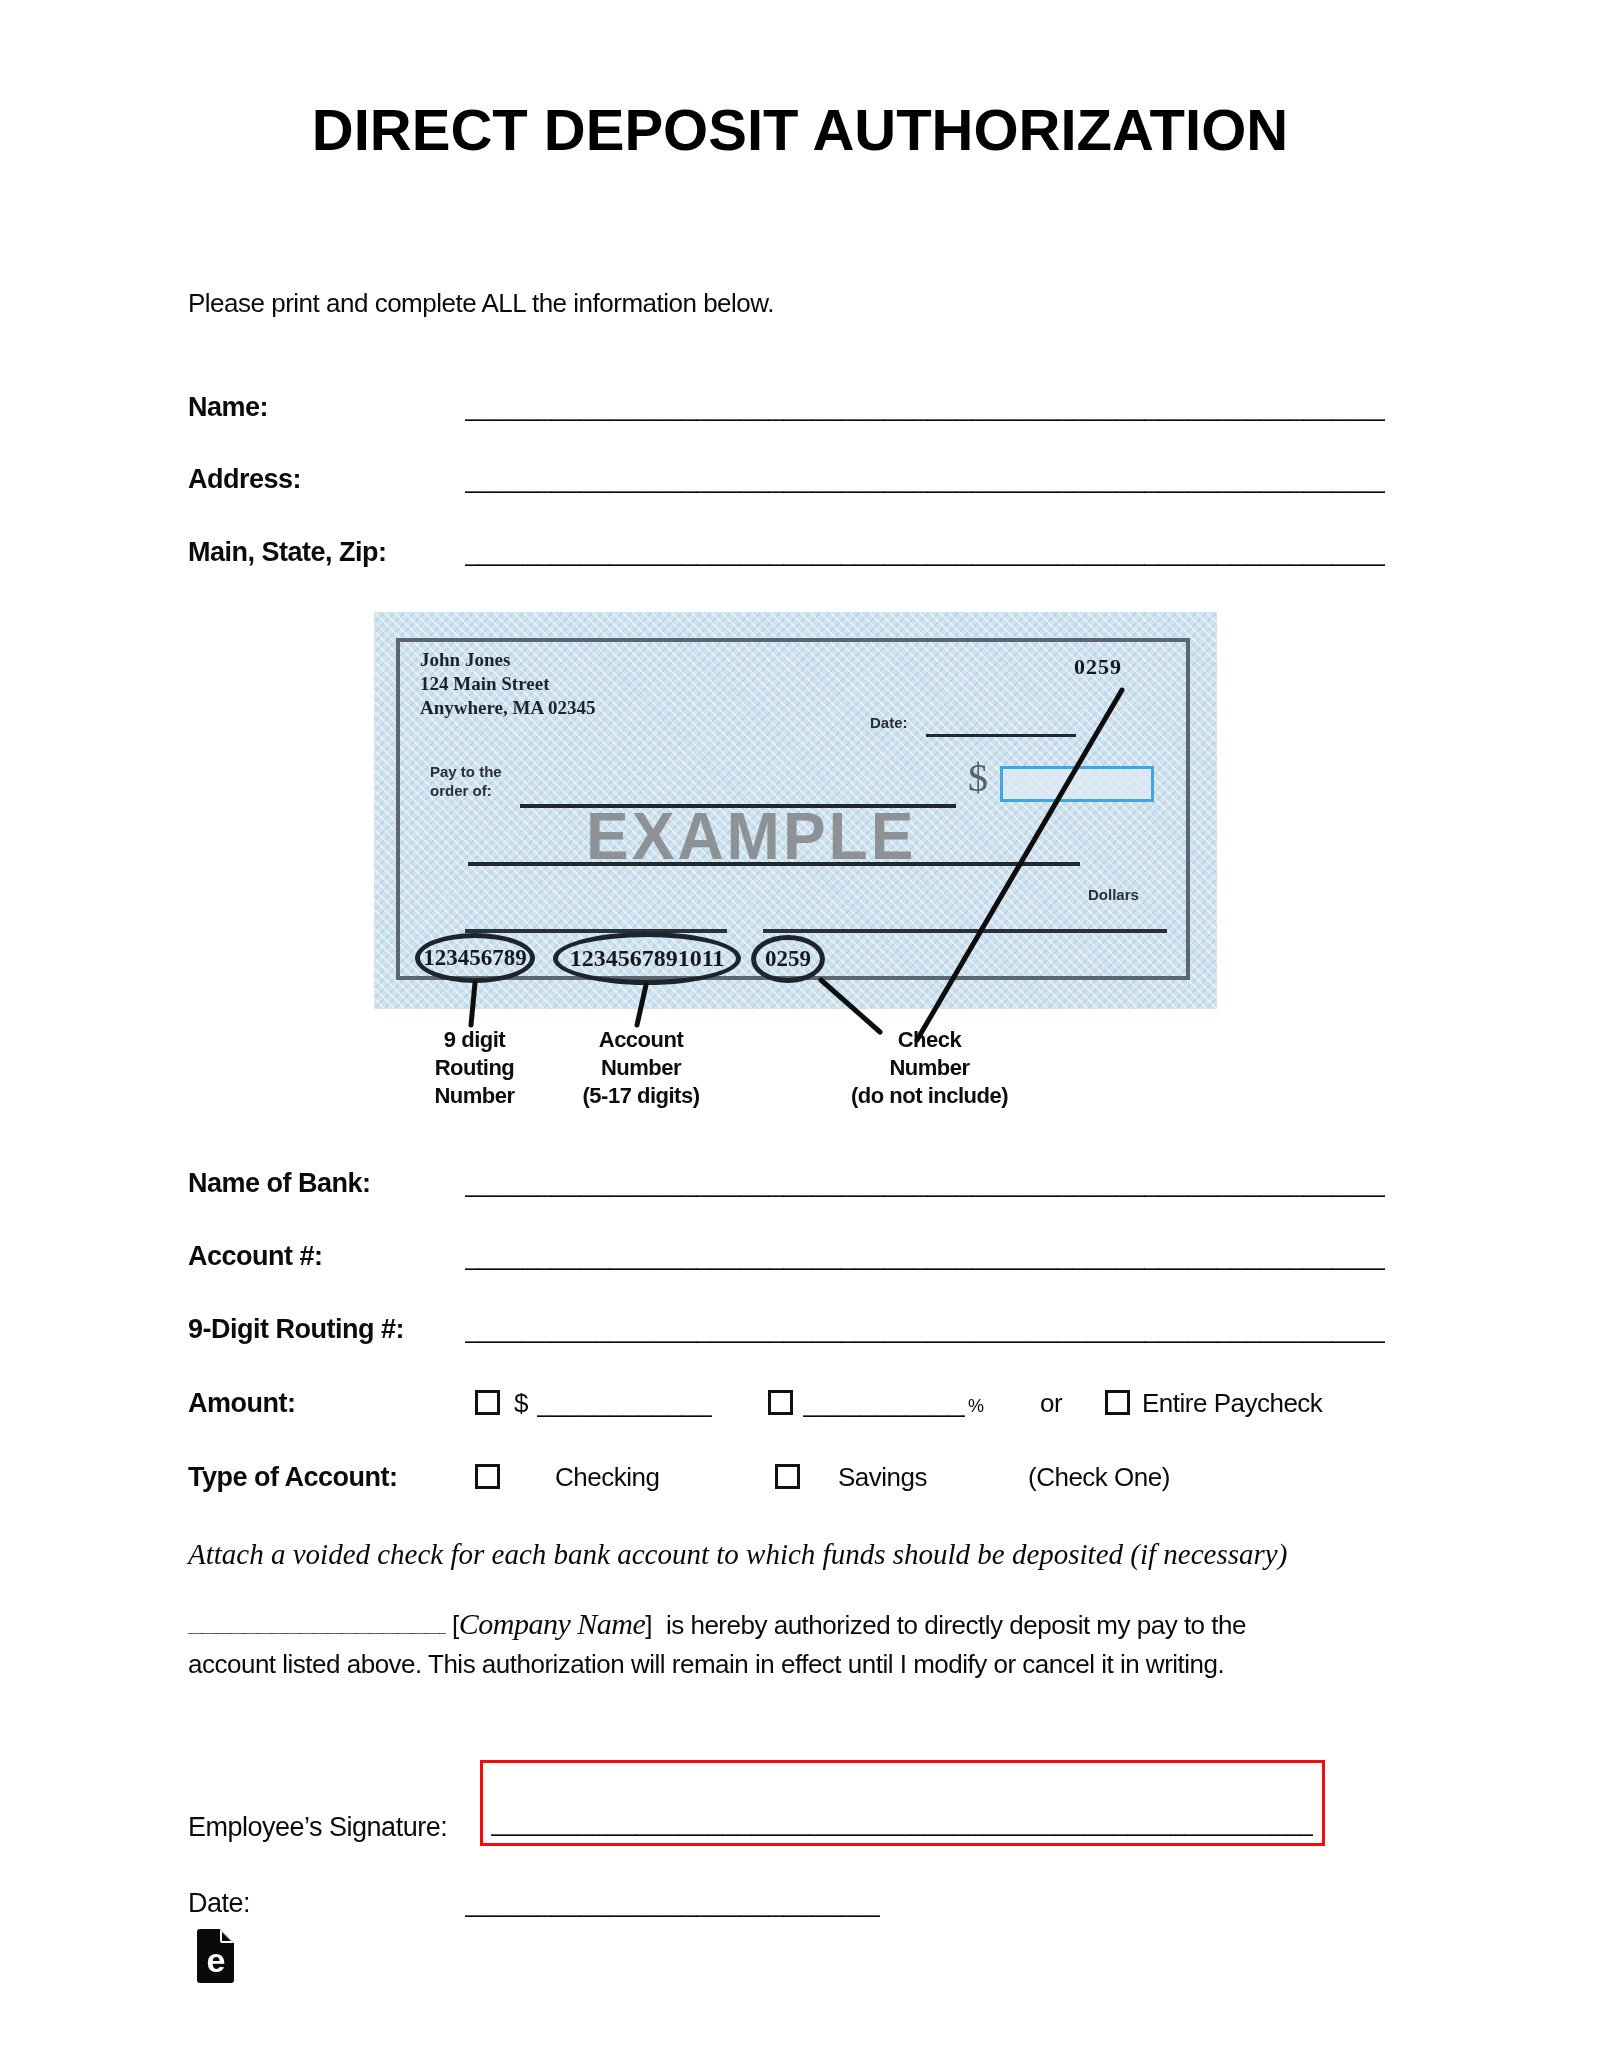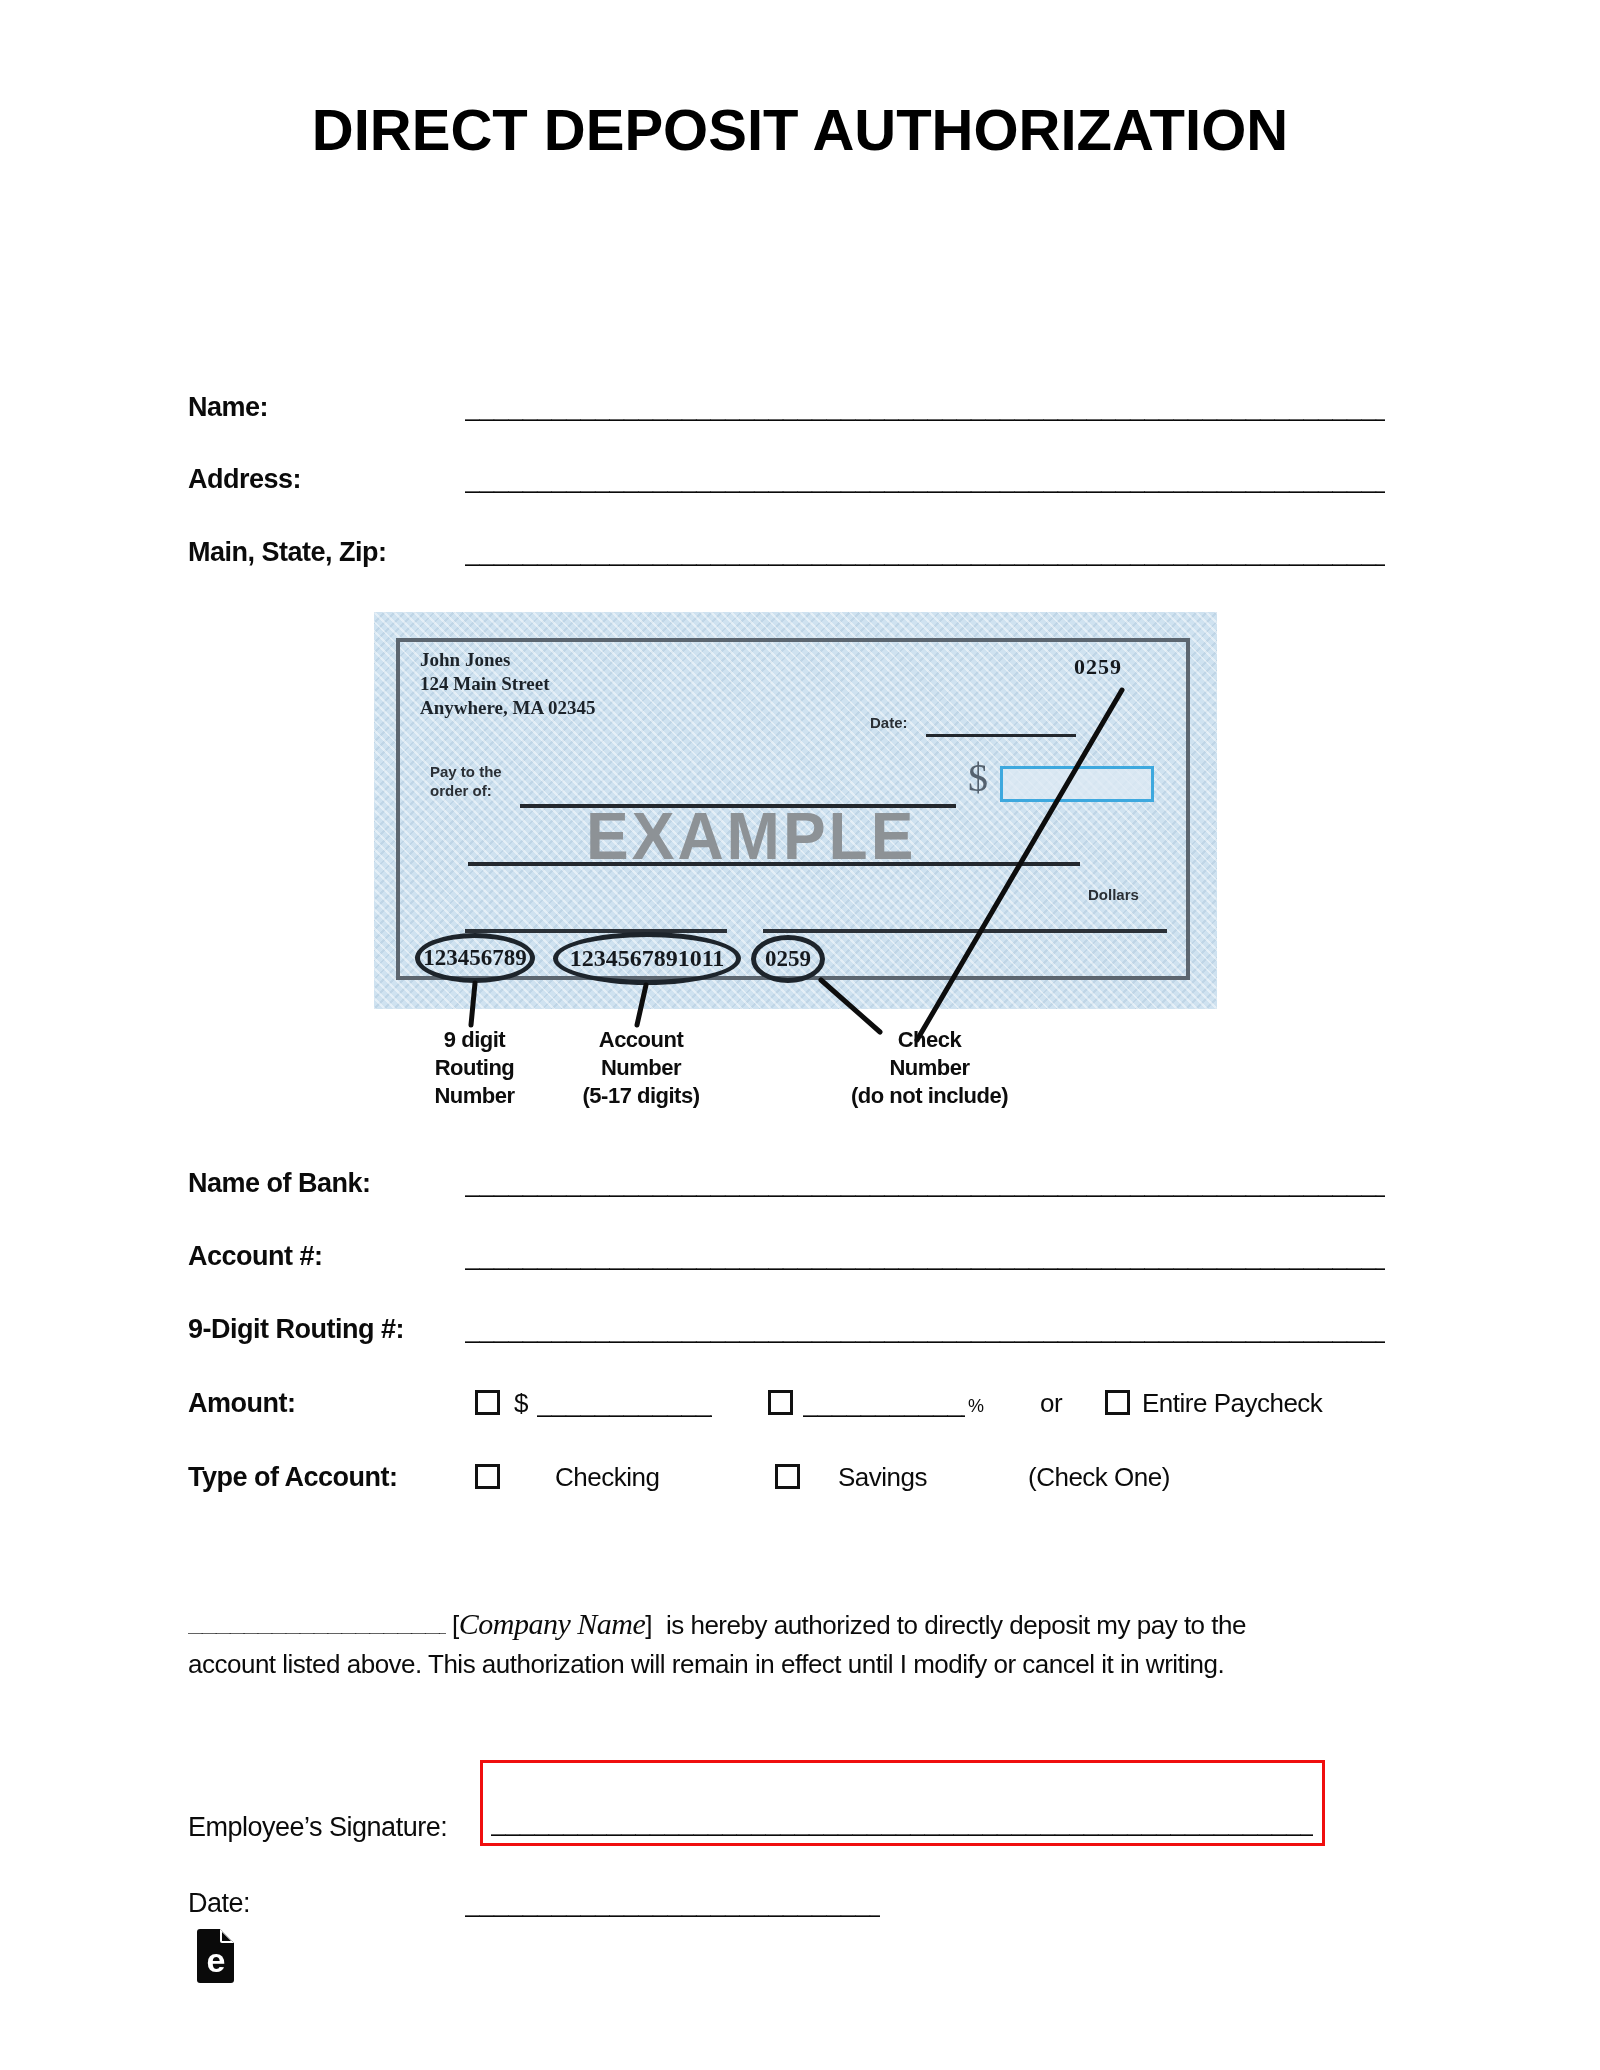--- a/index.html
+++ b/index.html
@@ -79,20 +79,21 @@
       white-space:nowrap; overflow:hidden; height:38px; }
 
   .logo { position:absolute; left:197px; top:1928px; }
 </style>
 </head>
 <body>
 
 <div class="page">
 
   <div class="title">DIRECT DEPOSIT AUTHORIZATION</div>
+  <div class="intro">Please print and complete ALL the information below.</div>
 
   <div class="flabel" style="top:392px">Name:</div>
   <div class="uline w-field" style="top:392px">____________________________________________________________________________________________________</div>
 
   <div class="flabel" style="top:464px">Address:</div>
   <div class="uline w-field" style="top:464px">____________________________________________________________________________________________________</div>
 
   <div class="flabel" style="top:537px">Main, State, Zip:</div>
   <div class="uline w-field" style="top:537px">____________________________________________________________________________________________________</div>
 
@@ -182,20 +183,21 @@
   <div class="checkbox" style="left:1105px; top:1390px"></div>
   <div class="rowtext" style="left:1142px; top:1388px">Entire Paycheck</div>
 
   <div class="flabel" style="top:1462px">Type of Account:</div>
   <div class="checkbox" style="left:475px; top:1464px"></div>
   <div class="rowtext" style="left:555px; top:1462px">Checking</div>
   <div class="checkbox" style="left:775px; top:1464px"></div>
   <div class="rowtext" style="left:838px; top:1462px">Savings</div>
   <div class="rowtext" style="left:1028px; top:1462px">(Check One)</div>
 
+  <div class="attach-note">Attach a voided check for each bank account to which funds should be deposited (if necessary)</div>
 
   <div class="auth-par"><span class="auth-blank">_____________________</span><span class="bracket-open">[</span><span class="company">Company Name</span><span>]</span><span class="auth-body">is hereby authorized to directly deposit my pay to the account listed above. This authorization will remain in effect until I modify or cancel it in writing.</span></div>
 
   <div class="flabel plain" style="top:1812px">Employee’s Signature:</div>
   <div class="redbox">
     <div class="sig-line">________________________________________________________________________________</div>
   </div>
 
   <div class="flabel plain" style="top:1888px">Date:</div>
   <div class="uline" style="top:1888px; width:415px">________________________________________</div>

